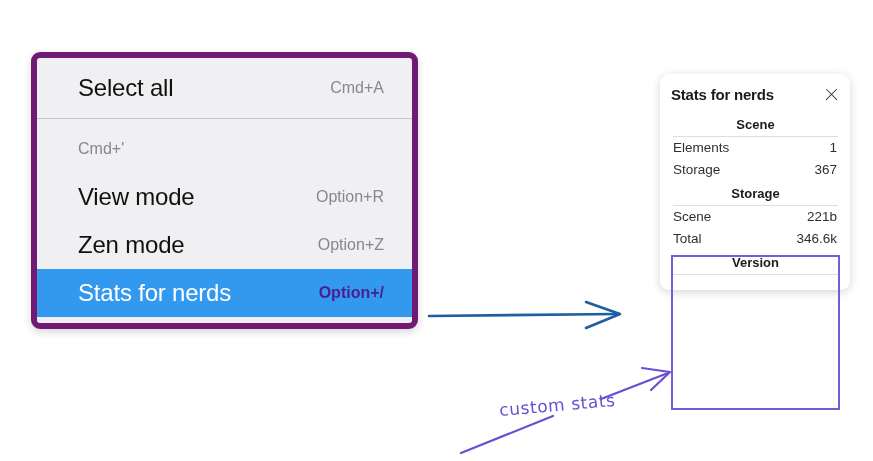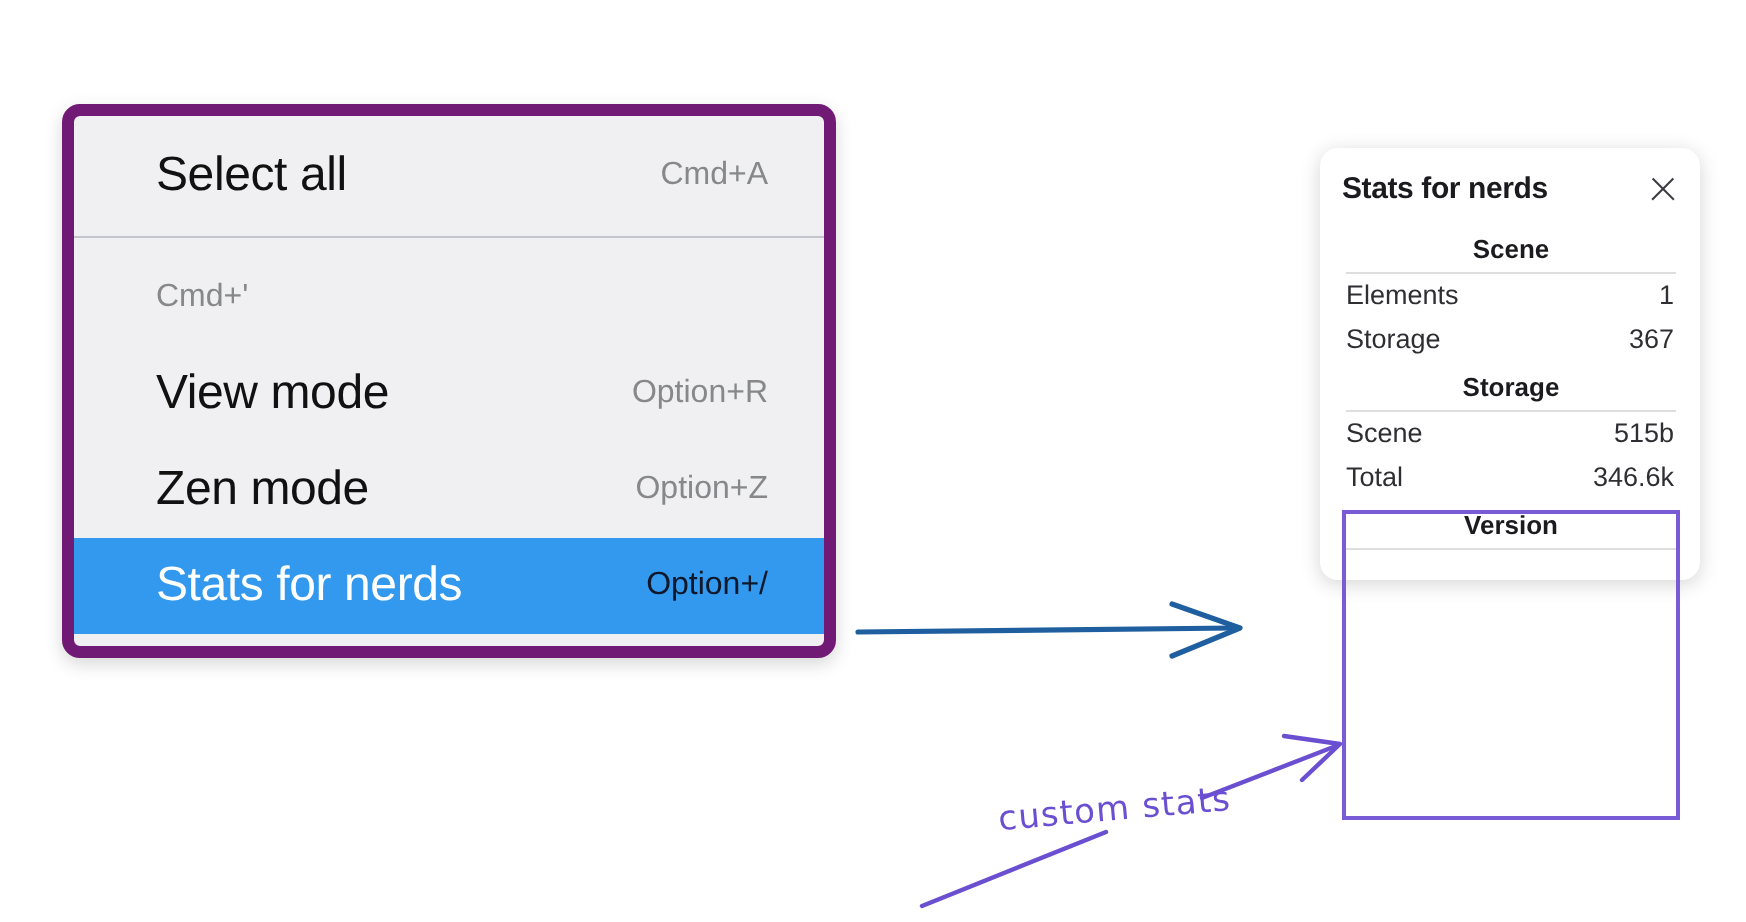--- a/index.html
+++ b/index.html
@@ -53,21 +53,22 @@
     color: #86888c;
     white-space: nowrap;
   }
   .menu-item.selected {
     background: #3399ee;
   }
   .menu-item.selected .mi-label {
     color: #ffffff;
   }
   .menu-item.selected .mi-shortcut {
-    color: #0f172a;
+    color: #4c1d95;
+    font-weight: bold;
   }
 
   
   #stats-panel {
     position: absolute;
     left: 660px;
     top: 74px;
     width: 190px;
     background: #ffffff;
     border-radius: 9px;
@@ -222,21 +223,21 @@
   </div>
   <div class="stat-row">
     <span class="stat-key">Storage</span>
     <span class="stat-val">367</span>
   </div>
 
   <div class="sec-title">Storage</div>
   <div class="sec-rule"></div>
   <div class="stat-row">
     <span class="stat-key">Scene</span>
-    <span class="stat-val">515b</span>
+    <span class="stat-val">221b</span>
   </div>
   <div class="stat-row">
     <span class="stat-key">Total</span>
     <span class="stat-val">346.6k</span>
   </div>
 
   <div class="sec-title">Version</div>
   <div class="sec-rule"></div>
 
 </div>

